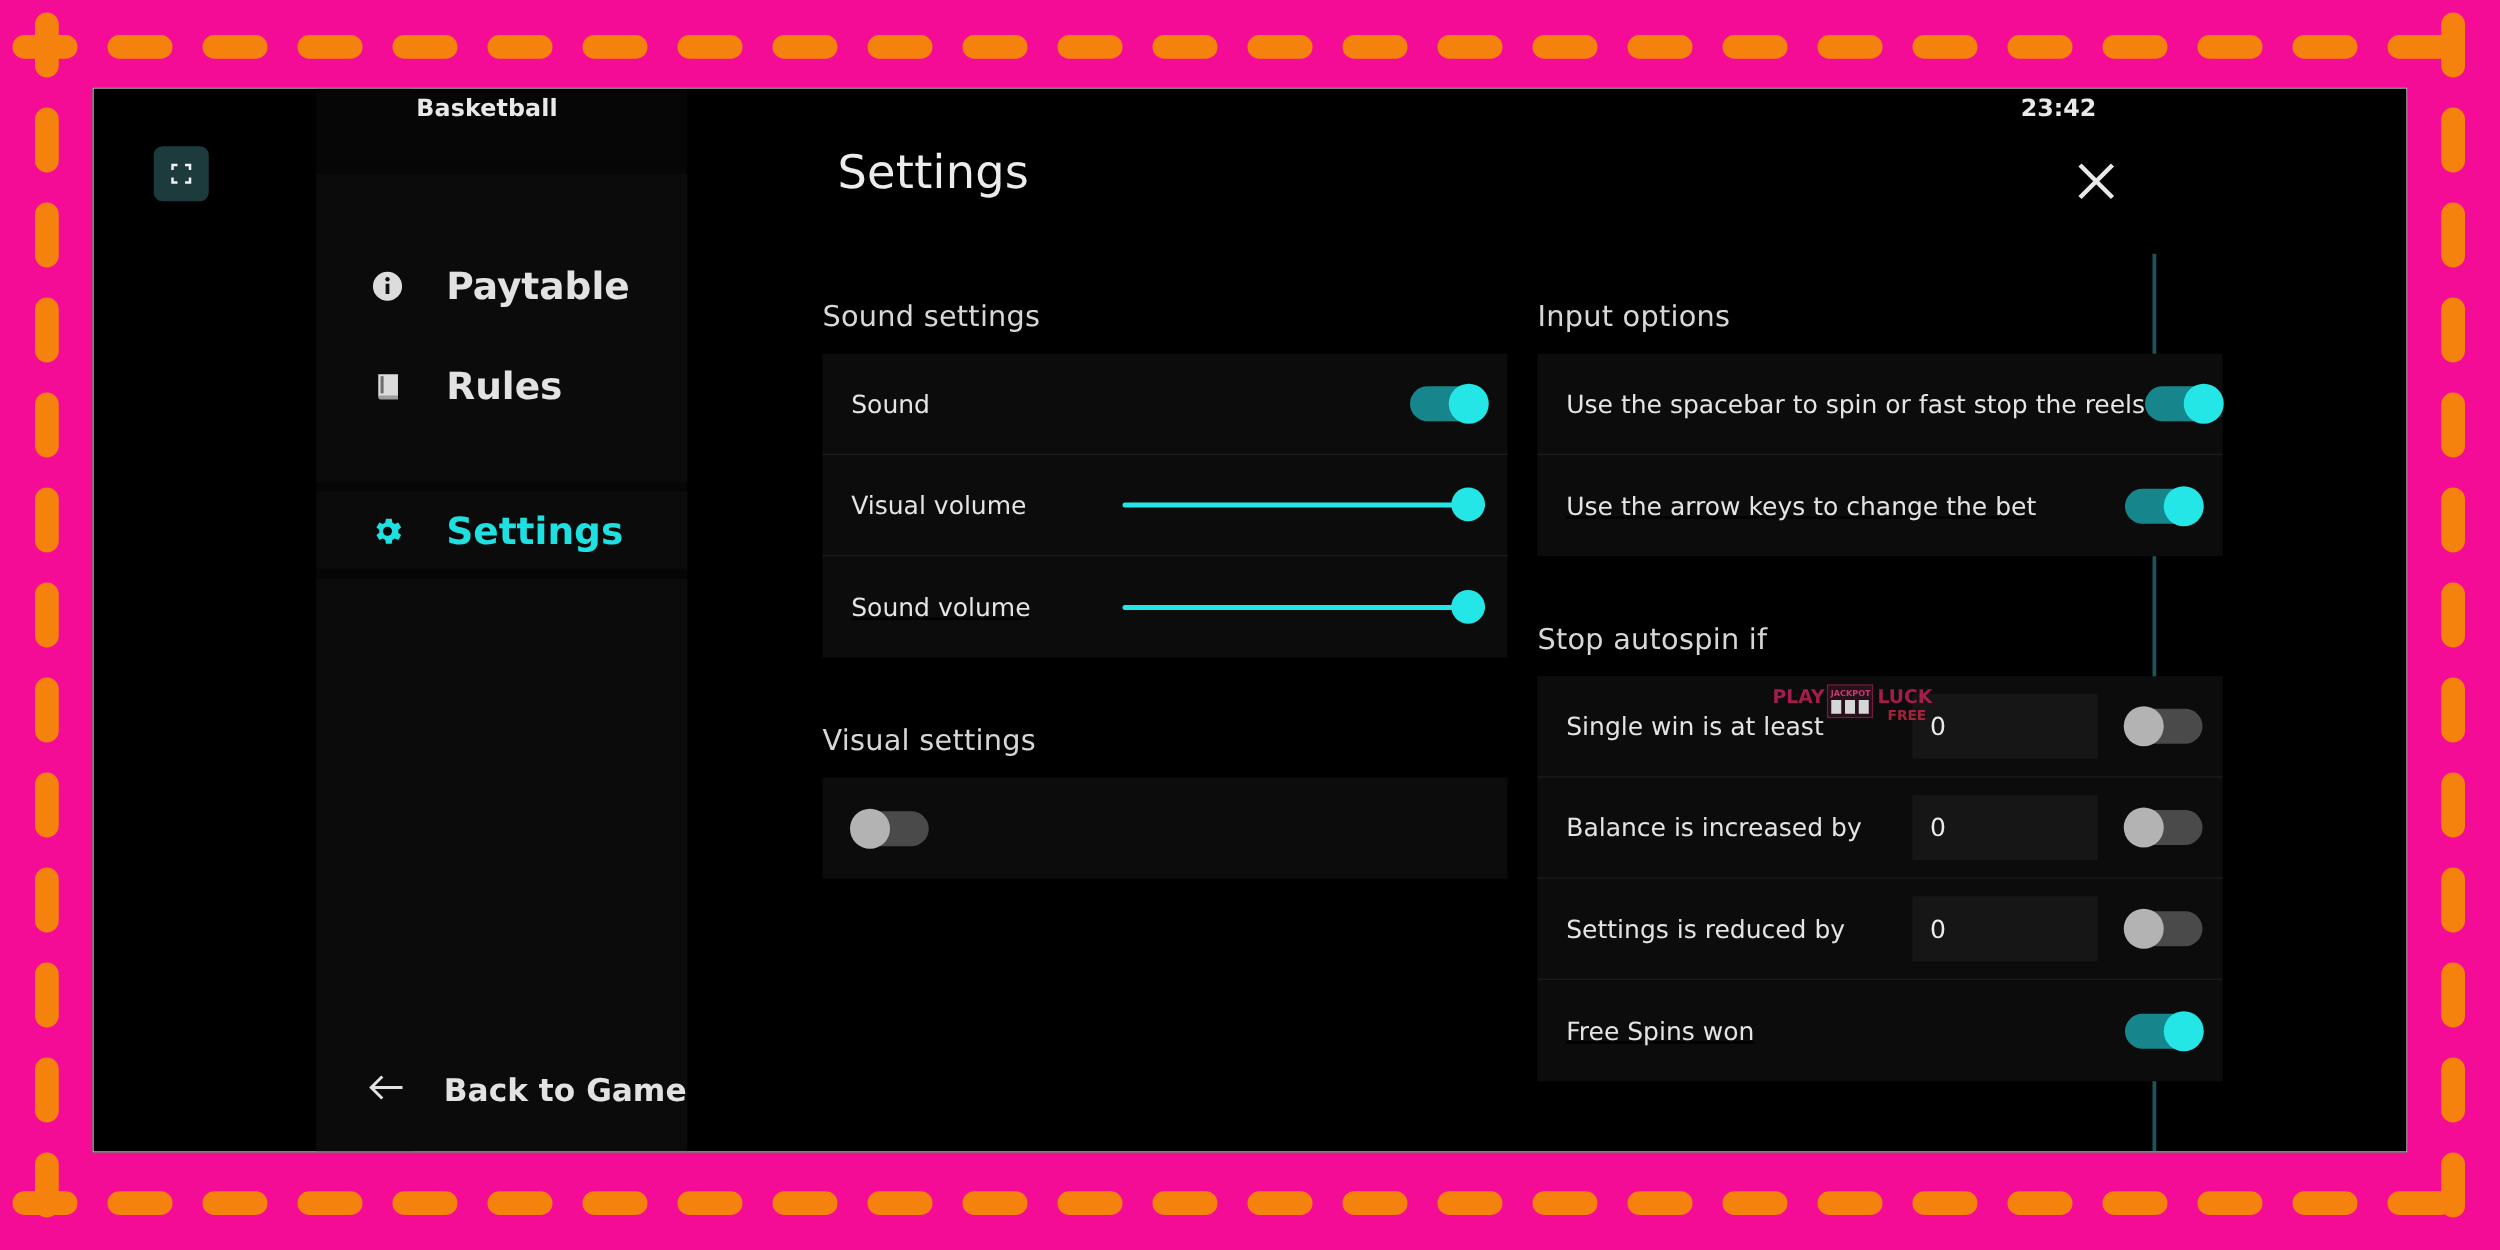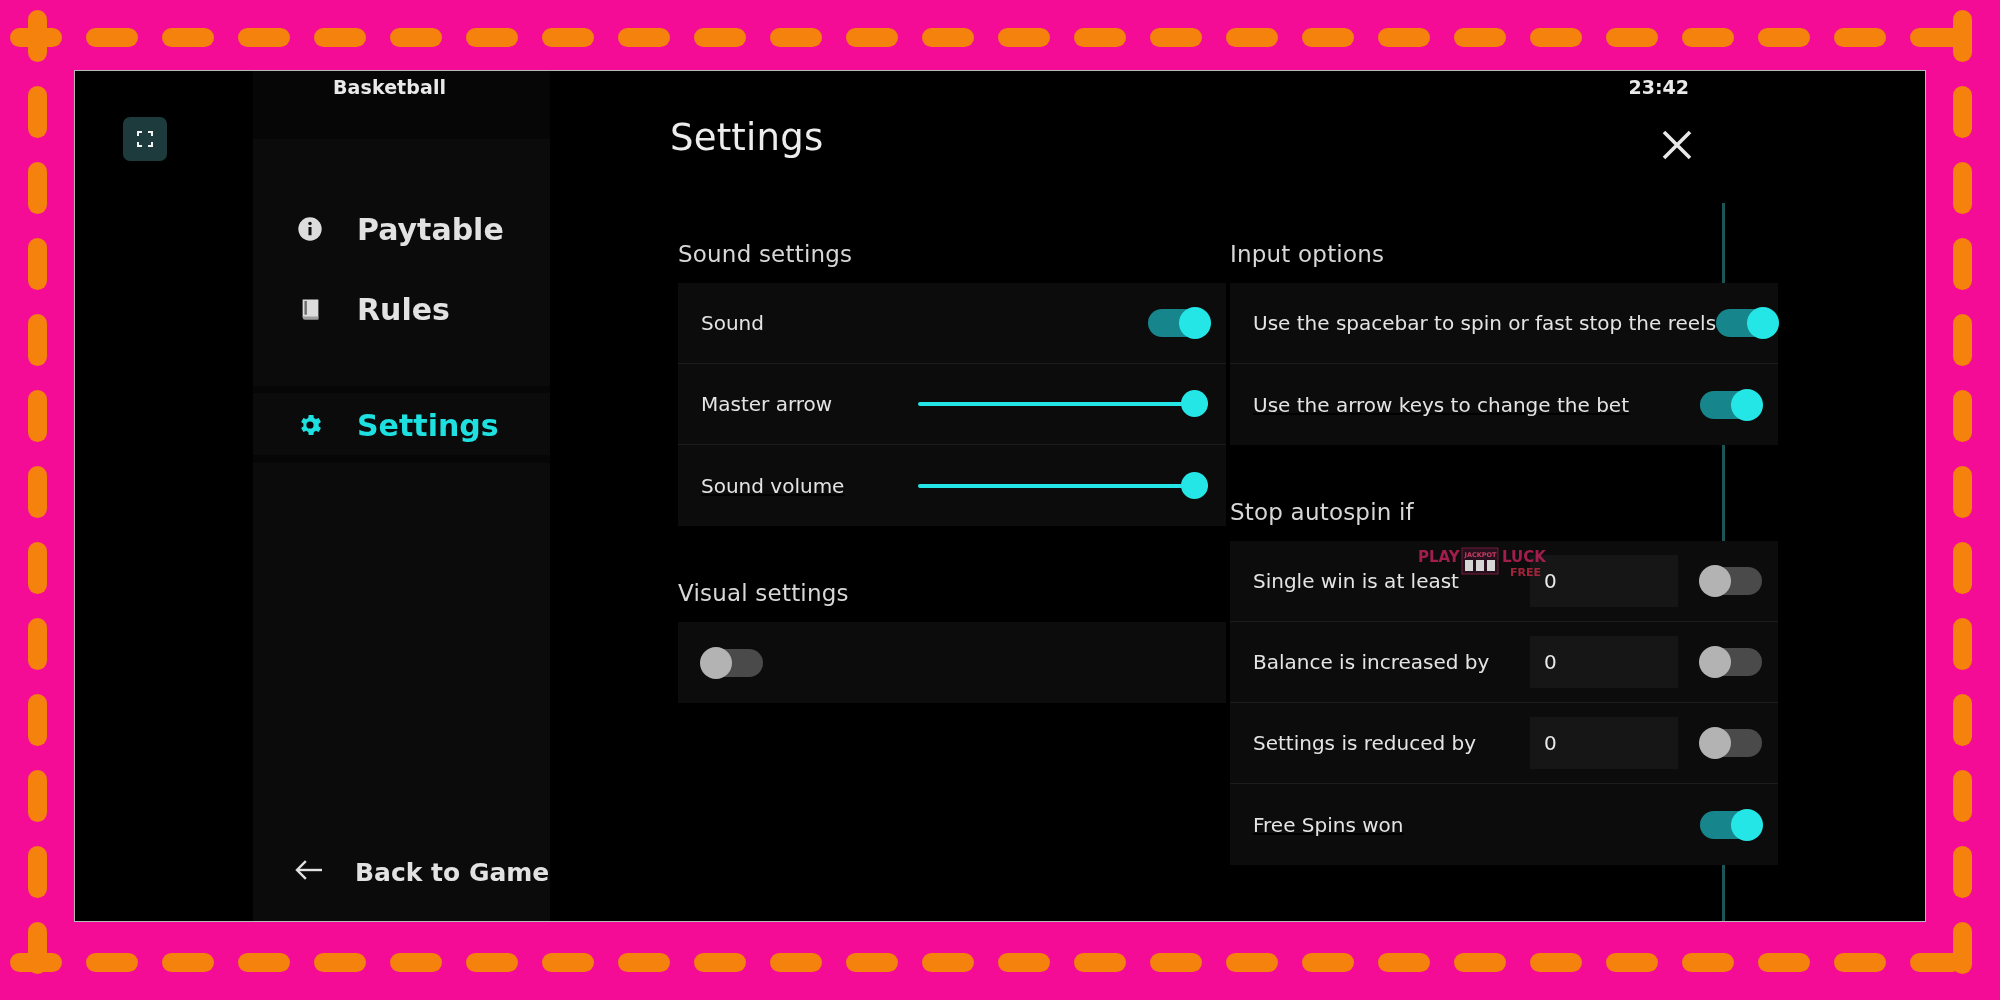--- a/index.html
+++ b/index.html
@@ -119,21 +119,21 @@
 
   #scroll-track {
     position: absolute;
     right: 200px; top: 132px;
     width: 3px; height: 718px;
     background: #1b5558;
   }
 
   
   .col { position: absolute; top: 170px; width: 548px; }
-  #col-left  { left: 128px; }
+  #col-left  { left: 108px; }
   #col-right { left: 680px; }
 
   .sec-title {
     font-size: 23px; color: #d7d7d7;
     margin-bottom: 16px; font-weight: normal;
     letter-spacing: .2px;
   }
   .sec-block { background: #0c0c0c; }
   .sec-gap { height: 54px; }
 
@@ -375,21 +375,21 @@
       <div class="sec-block">
 
         <div class="row">
           <span class="row-label">Sound</span>
           <span class="toggle on">
               <span class="knob"></span>
             </span>
         </div>
 
         <div class="row">
-          <span class="row-label">Master arrow</span>
+          <span class="row-label">Visual volume</span>
           <span class="slider">
             <span class="track"></span>
             <span class="thumb" style="left:263px"></span>
           </span>
         </div>
 
         <div class="row">
           <span class="row-label">Sound volume</span>
           <span class="slider">
             <span class="track"></span>
@@ -460,21 +460,21 @@
 
         <div class="row">
           <span class="row-label">Free Spins won</span>
           <span class="toggle on">
               <span class="knob"></span>
             </span>
         </div>
       </div>
     </div>
 
-    <div style="position:absolute;right:236px;top:5px;font-size:19px;font-weight:bold;color:#e9e9e9;">23:42</div>
+    <div style="position:absolute;right:248px;top:5px;font-size:19px;font-weight:bold;color:#e9e9e9;">23:42</div>
 
     <svg id="watermark" viewBox="0 0 128 46">
       <text x="0" y="19" font-family="DejaVu Sans, sans-serif" font-size="15" font-weight="bold" fill="#b01f52">PLAY</text>
       <text x="84" y="19" font-family="DejaVu Sans, sans-serif" font-size="15" font-weight="bold" fill="#b01f52">LUCKY</text>
       <text x="92" y="33" font-family="DejaVu Sans, sans-serif" font-size="11" font-weight="bold" fill="#b0263f">FREE</text>
       <rect x="44" y="5" width="36" height="26" fill="#2a1020" stroke="#7a1f3a" stroke-width="1"></rect>
       <text x="46.5" y="14" font-family="DejaVu Sans, sans-serif" font-size="6.5" font-weight="bold" fill="#d2426a">JACKPOT</text>
       <rect x="47" y="17" width="8" height="11" fill="#e8e8e8"></rect>
       <rect x="58" y="17" width="8" height="11" fill="#e8e8e8"></rect>
       <rect x="69" y="17" width="8" height="11" fill="#e8e8e8"></rect>

